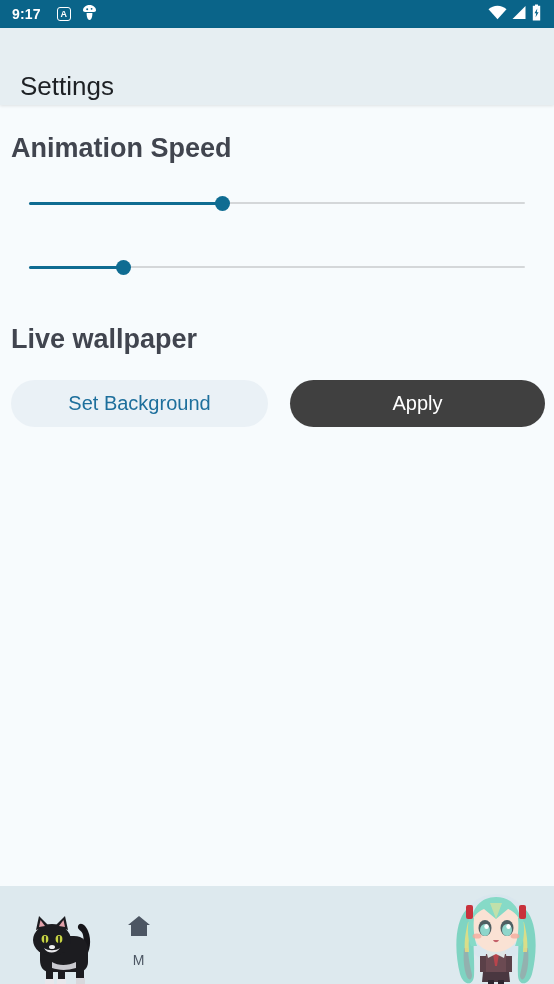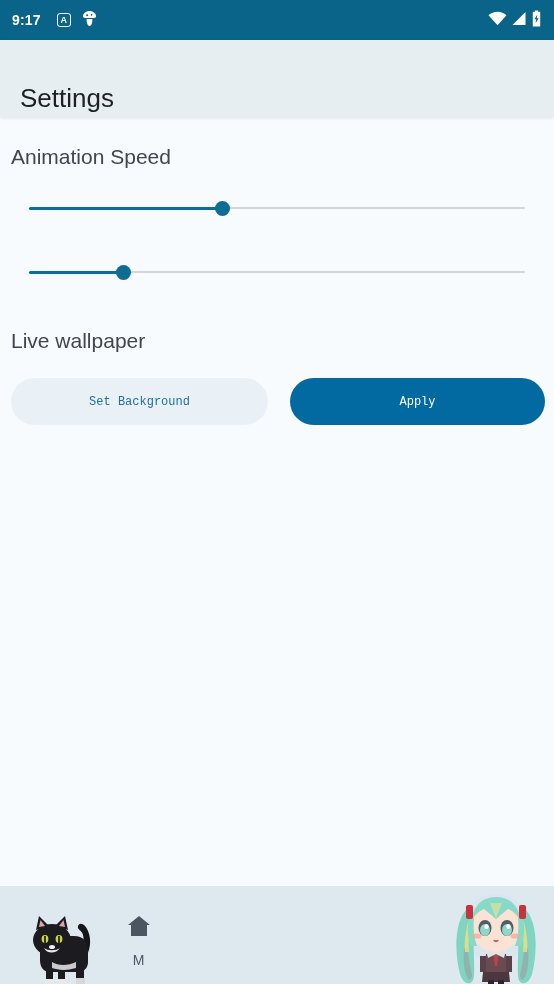--- a/index.html
+++ b/index.html
@@ -6,21 +6,21 @@
   html, body { width:554px; height:984px; }
   body {
     font-family:"Liberation Sans", sans-serif;
     background:#f7fbfd;
     overflow:hidden;
     position:relative;
   }
 
   
   #status-bar {
-    height:40px;
+    height:28px;
     background:#0a6489;
     display:flex;
     align-items:center;
     padding:0 12px;
     position:relative;
   }
   #status-time {
     color:#ffffff;
     font-size:14px;
     font-weight:bold;
@@ -68,22 +68,22 @@
     margin-top:40px;
   }
 
   
   #content {
     padding:28px 10px 0 10px;
     background:#f7fbfd;
     height:781px;
   }
   .section-label {
-    font-size:21px;
-    font-weight:normal;
+    font-size:27px;
+    font-weight:bold;
     color:#41454f;
     margin:0 0 0 1px;
   }
 
   .slider-row {
     padding:0 19px;
     margin-top:28px;
     margin-bottom:42px;
   }
   .slider {
@@ -118,35 +118,35 @@
   .button-row {
     display:flex;
     gap:22px;
     margin-top:25px;
     padding:0 1px;
   }
   .btn {
     height:47px;
     border:none;
     border-radius:24px;
-    font-size:12px;
-    font-family:Liberation Mono, monospace;
+    font-size:20px;
+    font-family:Liberation Sans, sans-serif;
     cursor:pointer;
     display:flex;
     align-items:center;
     justify-content:center;
   }
   #set-background-button {
     flex:0 0 257px;
     background:#eaf1f6;
     color:#1d6f9c;
   }
   #apply-button {
     flex:0 0 255px;
-    background:#0369a1;
+    background:#404040;
     color:#ffffff;
   }
 
   
   #bottom-nav {
     position:absolute;
     left:0; bottom:0;
     width:554px;
     height:98px;
     background:#dde9ee;

